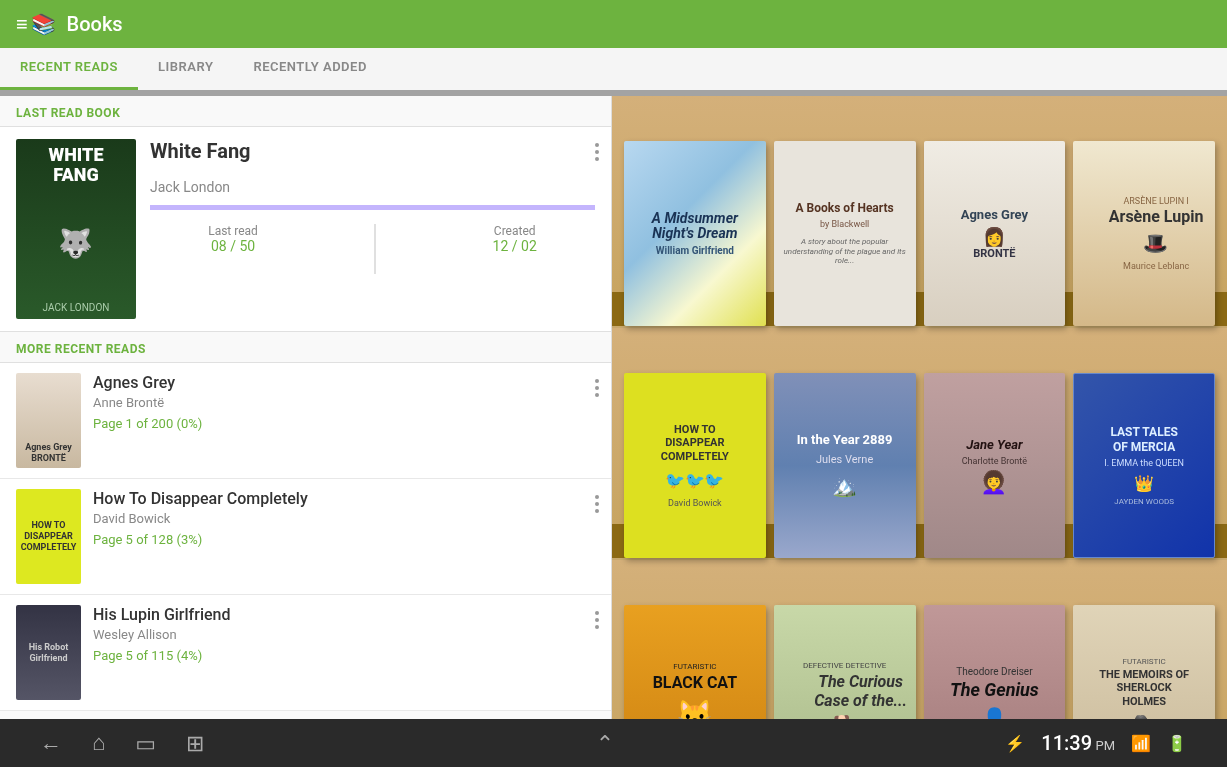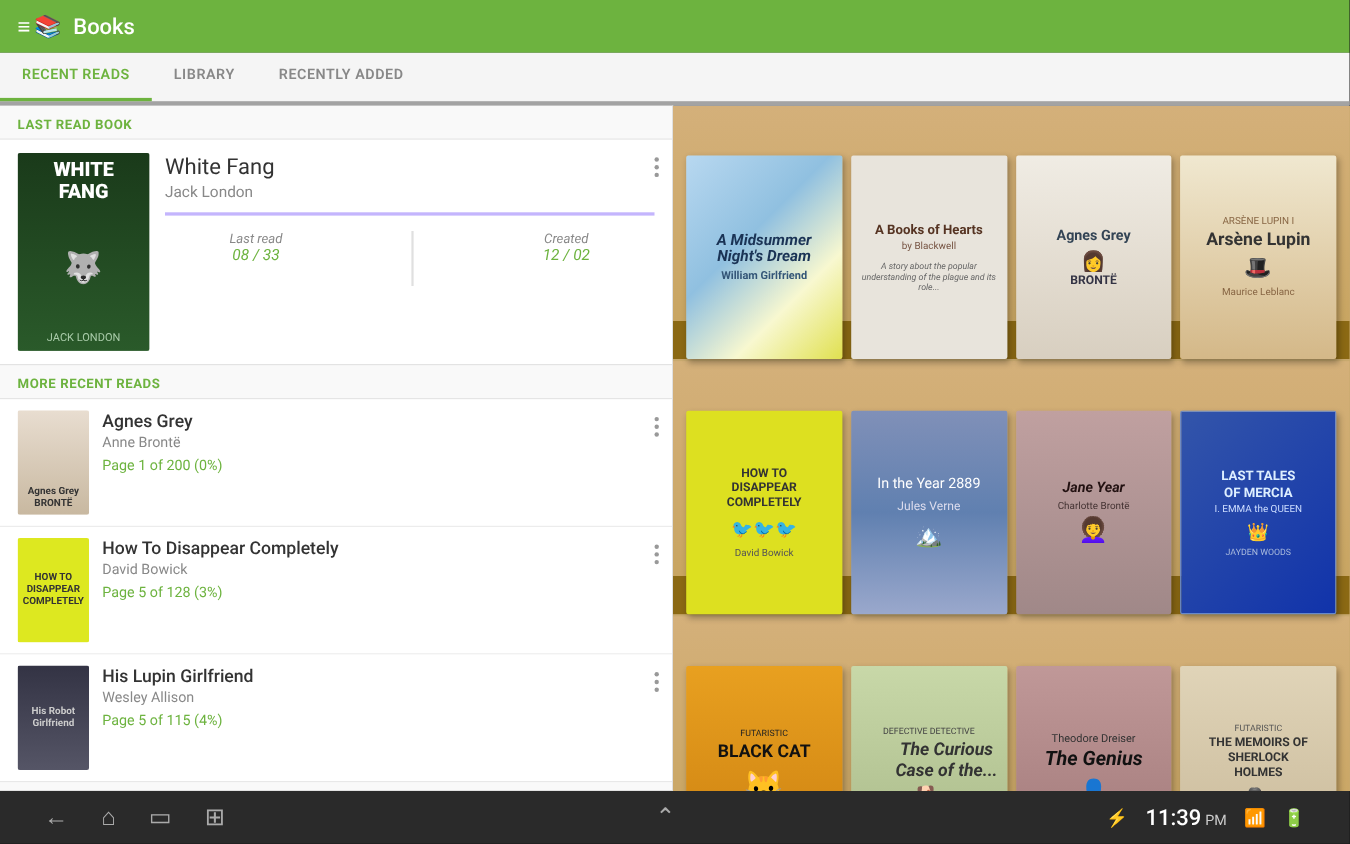--- a/index.html
+++ b/index.html
@@ -13,21 +13,21 @@
       padding: 0 16px; gap: 10px;
     }
     .top-bar-icon { color: white; font-size: 20px; display: flex; align-items: center; gap: 4px; }
     .top-bar-title { color: white; font-size: 20px; font-weight: 500; }
 
     
     .nav-tabs {
       width: 100%; height: 48px;
       background: #f5f5f5;
       display: flex; align-items: flex-end;
-      border-bottom: 4px solid #a3a3a3;
+      border-bottom: 6px solid #a3a3a3;
     }
     .nav-tab {
       padding: 0 20px; height: 44px;
       display: flex; align-items: center;
       font-size: 13px; font-weight: 600;
       color: #888; cursor: pointer;
       border-bottom: 3px solid transparent;
       text-transform: uppercase; letter-spacing: 0.5px;
     }
     .nav-tab.active {
@@ -65,26 +65,26 @@
       gap: 14px; position: relative;
     }
     .book-cover-large {
       width: 120px; height: 180px;
       flex-shrink: 0; overflow: hidden;
       border-radius: 2px;
     }
 
     .book-info-main { flex: 1; }
     .book-title-large {
-      font-size: 20px; font-weight: 400; color: #333;
-      margin-bottom: 4px;
+      font-size: 20px; font-weight: 700; color: #333;
+      margin-bottom: 16px;
     }
     .book-author-large { font-size: 14px; color: #888; margin-bottom: 10px; }
 
-    .meta-divider { border-top: 3px solid #c4b5fd; padding-top: 8px; margin-top: 8px; font-style: italic; }
+    .meta-divider { border-top: 5px solid #c4b5fd; padding-top: 8px; margin-top: 8px; }
     .meta-row {
       display: flex; justify-content: space-around;
       padding: 6px 0;
     }
     .meta-item { text-align: center; }
     .meta-label { font-size: 12px; color: #888; }
     .meta-value { font-size: 14px; color: #6db33f; }
 
     .more-dots {
       position: absolute; right: 12px; top: 16px;
@@ -252,21 +252,21 @@
       </div>
 
       <div class="book-info-main">
         <div class="book-title-large">White Fang</div>
         <div class="book-author-large">Jack London</div>
 
         <div class="meta-divider">
           <div class="meta-row">
             <div class="meta-item">
               <div class="meta-label">Last read</div>
-              <div class="meta-value">08 / 33</div>
+              <div class="meta-value">08 / 50</div>
             </div>
             <div class="meta-divider-line"></div>
             <div class="meta-item">
               <div class="meta-label">Created</div>
               <div class="meta-value">12 / 02</div>
             </div>
           </div>
         </div>
       </div>
 
@@ -359,21 +359,21 @@
         <div class="shelf-book-cover" style="background: linear-gradient(to bottom, #f0ece4, #d8cfc0);">
           <div class="cover-text" style="color: #333;">
             <div style="font-size: 13px; font-weight: bold; color: #334455; margin-bottom: 4px;">Agnes Grey</div>
             <div style="font-size: 18px;">👩</div>
             <div style="font-size: 11px; font-weight: bold; color: #334;">BRONTË</div>
           </div>
         </div>
       </div>
       <div class="shelf-book">
         <div class="shelf-book-cover" style="background: linear-gradient(to bottom, #f0e8d0, #d4b888);">
-          <div class="cover-text" style="color: #333;">
+          <div class="cover-text" style="color: #333; margin-left: 12px;">
             <div style="font-size: 9px; color: #886644; margin-bottom: 2px;">ARSÈNE LUPIN I</div>
             <div style="font-size: 16px; font-weight: bold; color: #333; line-height: 1.1;">Arsène Lupin</div>
             <div style="font-size: 20px; margin: 6px 0;">🎩</div>
             <div style="font-size: 9px; color: #886644;">Maurice Leblanc</div>
           </div>
         </div>
       </div>
     </div>
 
     <div class="shelf-row" style="margin-top: 2px;">
@@ -382,21 +382,21 @@
           <div class="cover-text" style="color: #333;">
             <div style="font-size: 11px; font-weight: bold; color: #333; line-height: 1.2;">HOW TO<br>DISAPPEAR<br>COMPLETELY</div>
             <div style="font-size: 16px; margin: 8px 0;">🐦🐦🐦</div>
             <div style="font-size: 9px; color: #555;">David Bowick</div>
           </div>
         </div>
       </div>
       <div class="shelf-book">
         <div class="shelf-book-cover" style="background: linear-gradient(to bottom, #8090b8, #6080b0, #9aa8cc);">
           <div class="cover-text" style="color: white;">
-            <div style="font-size: 13px; font-weight: normal; line-height: 1.1;">In the Year 2889</div>
+            <div style="font-size: 13px; font-weight: bold; line-height: 1.1;">In the Year 2889</div>
             <div style="font-size: 11px; margin-top: 6px; color: #dde;">Jules Verne</div>
             <div style="font-size: 20px; margin-top: 8px;">🏔️</div>
           </div>
         </div>
       </div>
       <div class="shelf-book">
         <div class="shelf-book-cover" style="background: linear-gradient(to bottom, #c0a0a0, #a08888);">
           <div class="cover-text" style="color: #111;">
             <div style="font-size: 13px; font-weight: bold; font-style: italic; color: #221111;">Jane Year</div>
             <div style="font-size: 9px; margin-top: 4px; color: #443333;">Charlotte Brontë</div>

